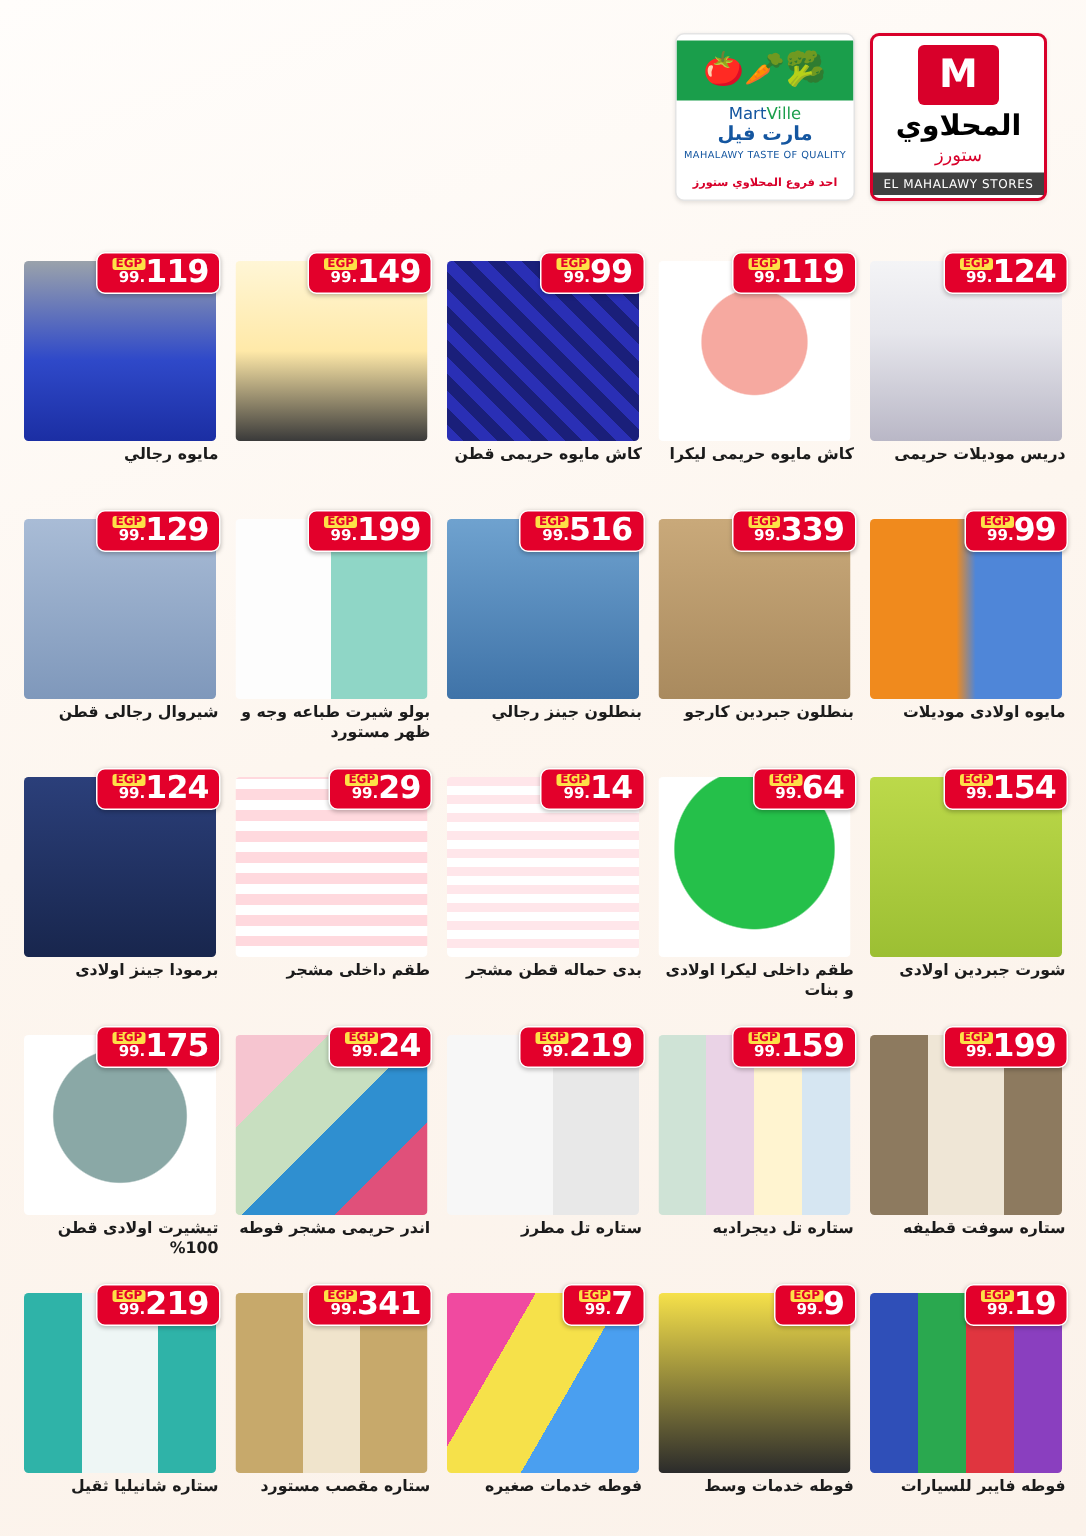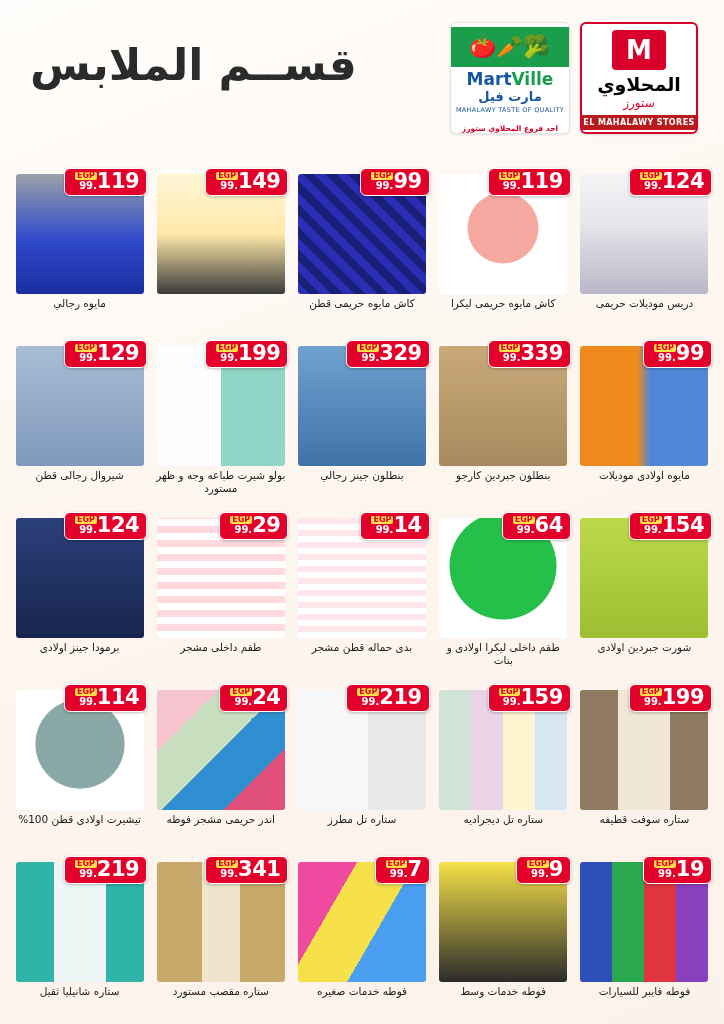--- a/index.html
+++ b/index.html
@@ -46,44 +46,44 @@
     font-size: 26px; font-weight: bold;
     line-height: 1;
   }
   .logo-mahalawy .ar1 {
     color: #000000; font-size: 19px; font-weight: bold; margin-top: 3px;
   }
   .logo-mahalawy .ar2 {
     color: #d8002a; font-size: 12px; letter-spacing: 2px; margin-top: 1px;
   }
   .logo-mahalawy .en {
-    color: #ffffff; background: #b91c1c;
+    color: #ffffff; background: #404040;
     font-size: 8px; letter-spacing: .4px;
     width: 100%; text-align: center; padding: 3px 0; margin-top: 5px;
-    font-weight: bold;
+    font-weight: normal;
   }
 
   .logo-martville {
     width: 120px; height: 112px;
     background: #ffffff;
     border: 1px solid #e4e4e4;
     border-radius: 6px;
     display: flex; flex-direction: column; align-items: center;
     padding-top: 4px;
     box-shadow: 0 1px 3px rgba(0,0,0,.10);
     overflow: hidden;
   }
   .mv-top {
     width: 100%; height: 40px;
     background: #1a9e4b;
     display: flex; align-items: center; justify-content: center;
     position: relative;
   }
   .mv-veg { font-size: 22px; line-height: 1; color: #fff; }
-  .mv-name { font-size: 17px; font-weight: bold; margin-top: 2px; }
+  .mv-name { font-size: 11px; font-weight: normal; margin-top: 2px; }
   .mv-name .mart { color: #1456a0; }
   .mv-name .ville { color: #1a9e4b; }
   .mv-ar { color: #1456a0; font-size: 13px; font-weight: bold; }
   .mv-tag { color: #1456a0; font-size: 6.5px; letter-spacing: .3px; margin-top: 2px; }
   .mv-sub { color: #d8002a; font-size: 7.5px; margin-top: 10px; font-weight: bold; }
 
   .titles {
     flex: 1;
     text-align: left;
     padding-top: 20px;
@@ -120,22 +120,22 @@
     overflow: hidden;
     display: flex; align-items: center; justify-content: center;
     background: #ffffff;
   }
   .thumb .ph {
     width: 100%; height: 100%;
     display: block;
   }
   .caption {
     margin-top: 3px;
-    font-size: 10.5px; font-weight: normal; color: #1b1b1b;
-    text-align: center; line-height: 1.25;
+    font-size: 10.5px; font-weight: bold; color: #1b1b1b;
+    line-height: 1.25;
     width: 132px;
     direction: rtl;
   }
 
   
   .price {
     position: absolute;
     top: 0; right: 2px;
     background: #e3002b;
     color: #ffffff;
@@ -184,21 +184,20 @@
           <span class="mart">Mart</span><span class="ville">Ville</span>
         </div>
         <div class="mv-ar">مارت فيل</div>
         <div class="mv-tag">MAHALAWY TASTE OF QUALITY</div>
         <div class="mv-sub">احد فروع المحلاوي ستورز</div>
       </div>
 
     </div>
 
     <div class="titles">
-      <div class="title-main">قســم الملابس</div>
     </div>
   </div>
 
   <div class="grid" id="grid">
       <div class="cell">
     <div class="price">
       <span class="amt">124</span>
       <span class="side">
         <span class="cur">EGP</span>
         <span class="dec">.99</span>
@@ -281,21 +280,21 @@
         <span class="dec">.99</span>
       </span>
     </div>
     <div class="thumb">
       <span class="ph" style="background:linear-gradient(180deg,#c9a97a 0%,#a98a5e 100%)"></span>
     </div>
     <div class="caption">بنطلون جبردين كارجو</div>
   </div>
       <div class="cell">
     <div class="price">
-      <span class="amt">329</span>
+      <span class="amt">516</span>
       <span class="side">
         <span class="cur">EGP</span>
         <span class="dec">.99</span>
       </span>
     </div>
     <div class="thumb">
       <span class="ph" style="background:linear-gradient(180deg,#6fa2cf 0%,#3f73a8 100%)"></span>
     </div>
     <div class="caption">بنطلون جينز رجالي</div>
   </div>
@@ -437,21 +436,21 @@
         <span class="dec">.99</span>
       </span>
     </div>
     <div class="thumb">
       <span class="ph" style="background:linear-gradient(135deg,#f6c5d0 0 25%, #c8dfc0 25% 50%, #2f8fd0 50% 75%, #e0507a 75% 100%)"></span>
     </div>
     <div class="caption">اندر حريمى مشجر فوطه</div>
   </div>
       <div class="cell">
     <div class="price">
-      <span class="amt">114</span>
+      <span class="amt">175</span>
       <span class="side">
         <span class="cur">EGP</span>
         <span class="dec">.99</span>
       </span>
     </div>
     <div class="thumb">
       <span class="ph" style="background:radial-gradient(circle at 50% 45%, #8aa8a6 0 48%, #fff 49%)"></span>
     </div>
     <div class="caption">تيشيرت اولادى قطن 100%</div>
   </div>

